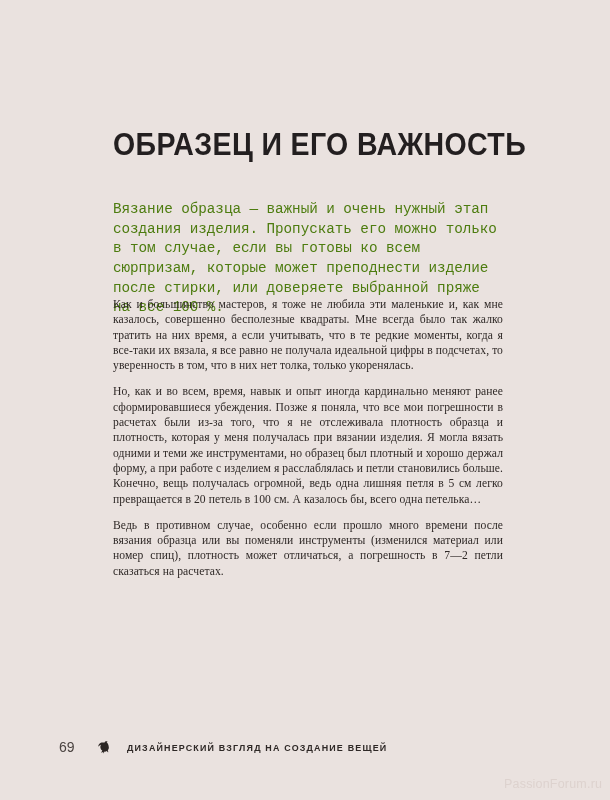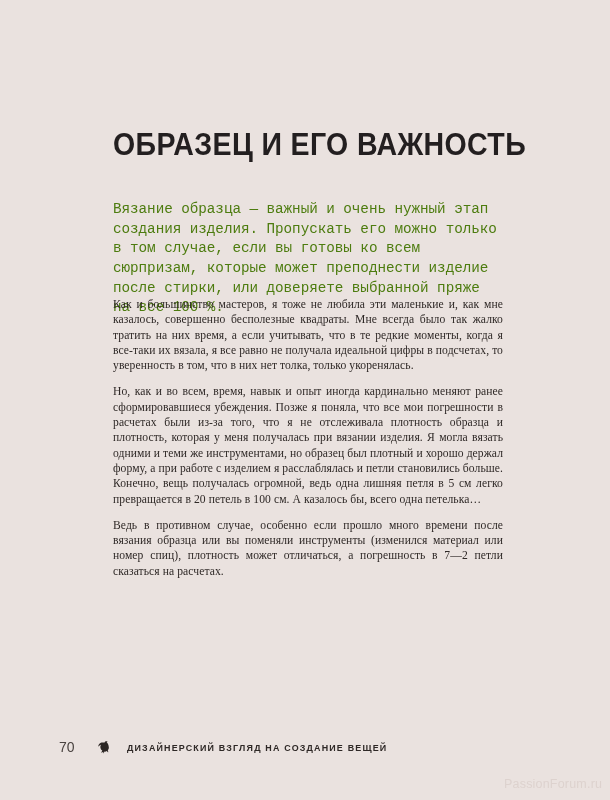--- a/index.html
+++ b/index.html
@@ -121,21 +121,21 @@
 
   <p class="lead">Вязание образца — важный и очень нужный этап создания изделия. Пропускать его можно только в том случае, если вы готовы ко всем сюрпризам, которые может преподнести изделие после стирки, или доверяете выбранной пряже на все 100 %.</p>
 
   <div class="body-block">
     <p class="body-par">Как и большинство мастеров, я тоже не любила эти маленькие и, как мне казалось, совершенно бесполезные квадраты. Мне всегда было так жалко тратить на них время, а если учитывать, что в те редкие моменты, когда я все-таки их вязала, я все равно не получала идеальной цифры в подсчетах, то уверенность в том, что в них нет толка, только укоренялась.</p>
     <p class="body-par">Но, как и во всем, время, навык и опыт иногда кардинально меняют ранее сформировавшиеся убеждения. Позже я поняла, что все мои погрешности в расчетах были из-за того, что я не отслеживала плотность образца и плотность, которая у меня получалась при вязании изделия. Я могла вязать одними и теми же инструментами, но образец был плотный и хорошо держал форму, а при работе с изделием я расслаблялась и петли становились больше. Конечно, вещь получалась огромной, ведь одна лишняя петля в 5 см легко превращается в 20 петель в 100 см. А казалось бы, всего одна петелька…</p>
     <p class="body-par">Ведь в противном случае, особенно если прошло много времени после вязания образца или вы поменяли инструменты (изменился материал или номер спиц), плотность может отличаться, а погрешность в 7—2 петли сказаться на расчетах.</p>
   </div>
 
   <div class="footer">
-    <span class="folio">70</span>
+    <span class="folio">69</span>
     <span class="bird-icon">
       <svg width="13" height="14" viewBox="0 0 13 14" aria-hidden="true">
         <path d="M9.2 1.3c-0.9 0-1.6 0.6-1.8 1.4C6.6 2.4 5.5 2.3 4.5 2.6 2.9 3.1 1.7 4.4 1.3 6c-0.1 0.4 0.4 0.6 0.6 0.3C2.4 5.5 3.1 5 3.9 4.8c-0.5 0.9-0.7 2-0.5 3 0.2 1.2 0.9 2.2 1.9 2.8l-0.9 1.7c-0.1 0.2 0.1 0.5 0.3 0.4l1.5-0.9 0.2 1.1c0 0.3 0.4 0.3 0.5 0l0.4-1.3c0.9 0.1 1.8-0.1 2.5-0.6l1.1 1.2c0.2 0.2 0.5 0 0.4-0.3l-0.5-1.6c0.8-0.9 1.2-2.1 1-3.3C11.5 4.4 10.7 3.2 9.6 2.6c0.4-0.1 0.7-0.4 0.8-0.8 0.1-0.3-0.1-0.5-0.4-0.5H9.2z" fill="#2b2523"></path>
       </svg>
     </span>
     <span class="running-head">ДИЗАЙНЕРСКИЙ ВЗГЛЯД НА СОЗДАНИЕ ВЕЩЕЙ</span>
   </div>
 
   <div class="watermark">PassionForum.ru</div>
 

